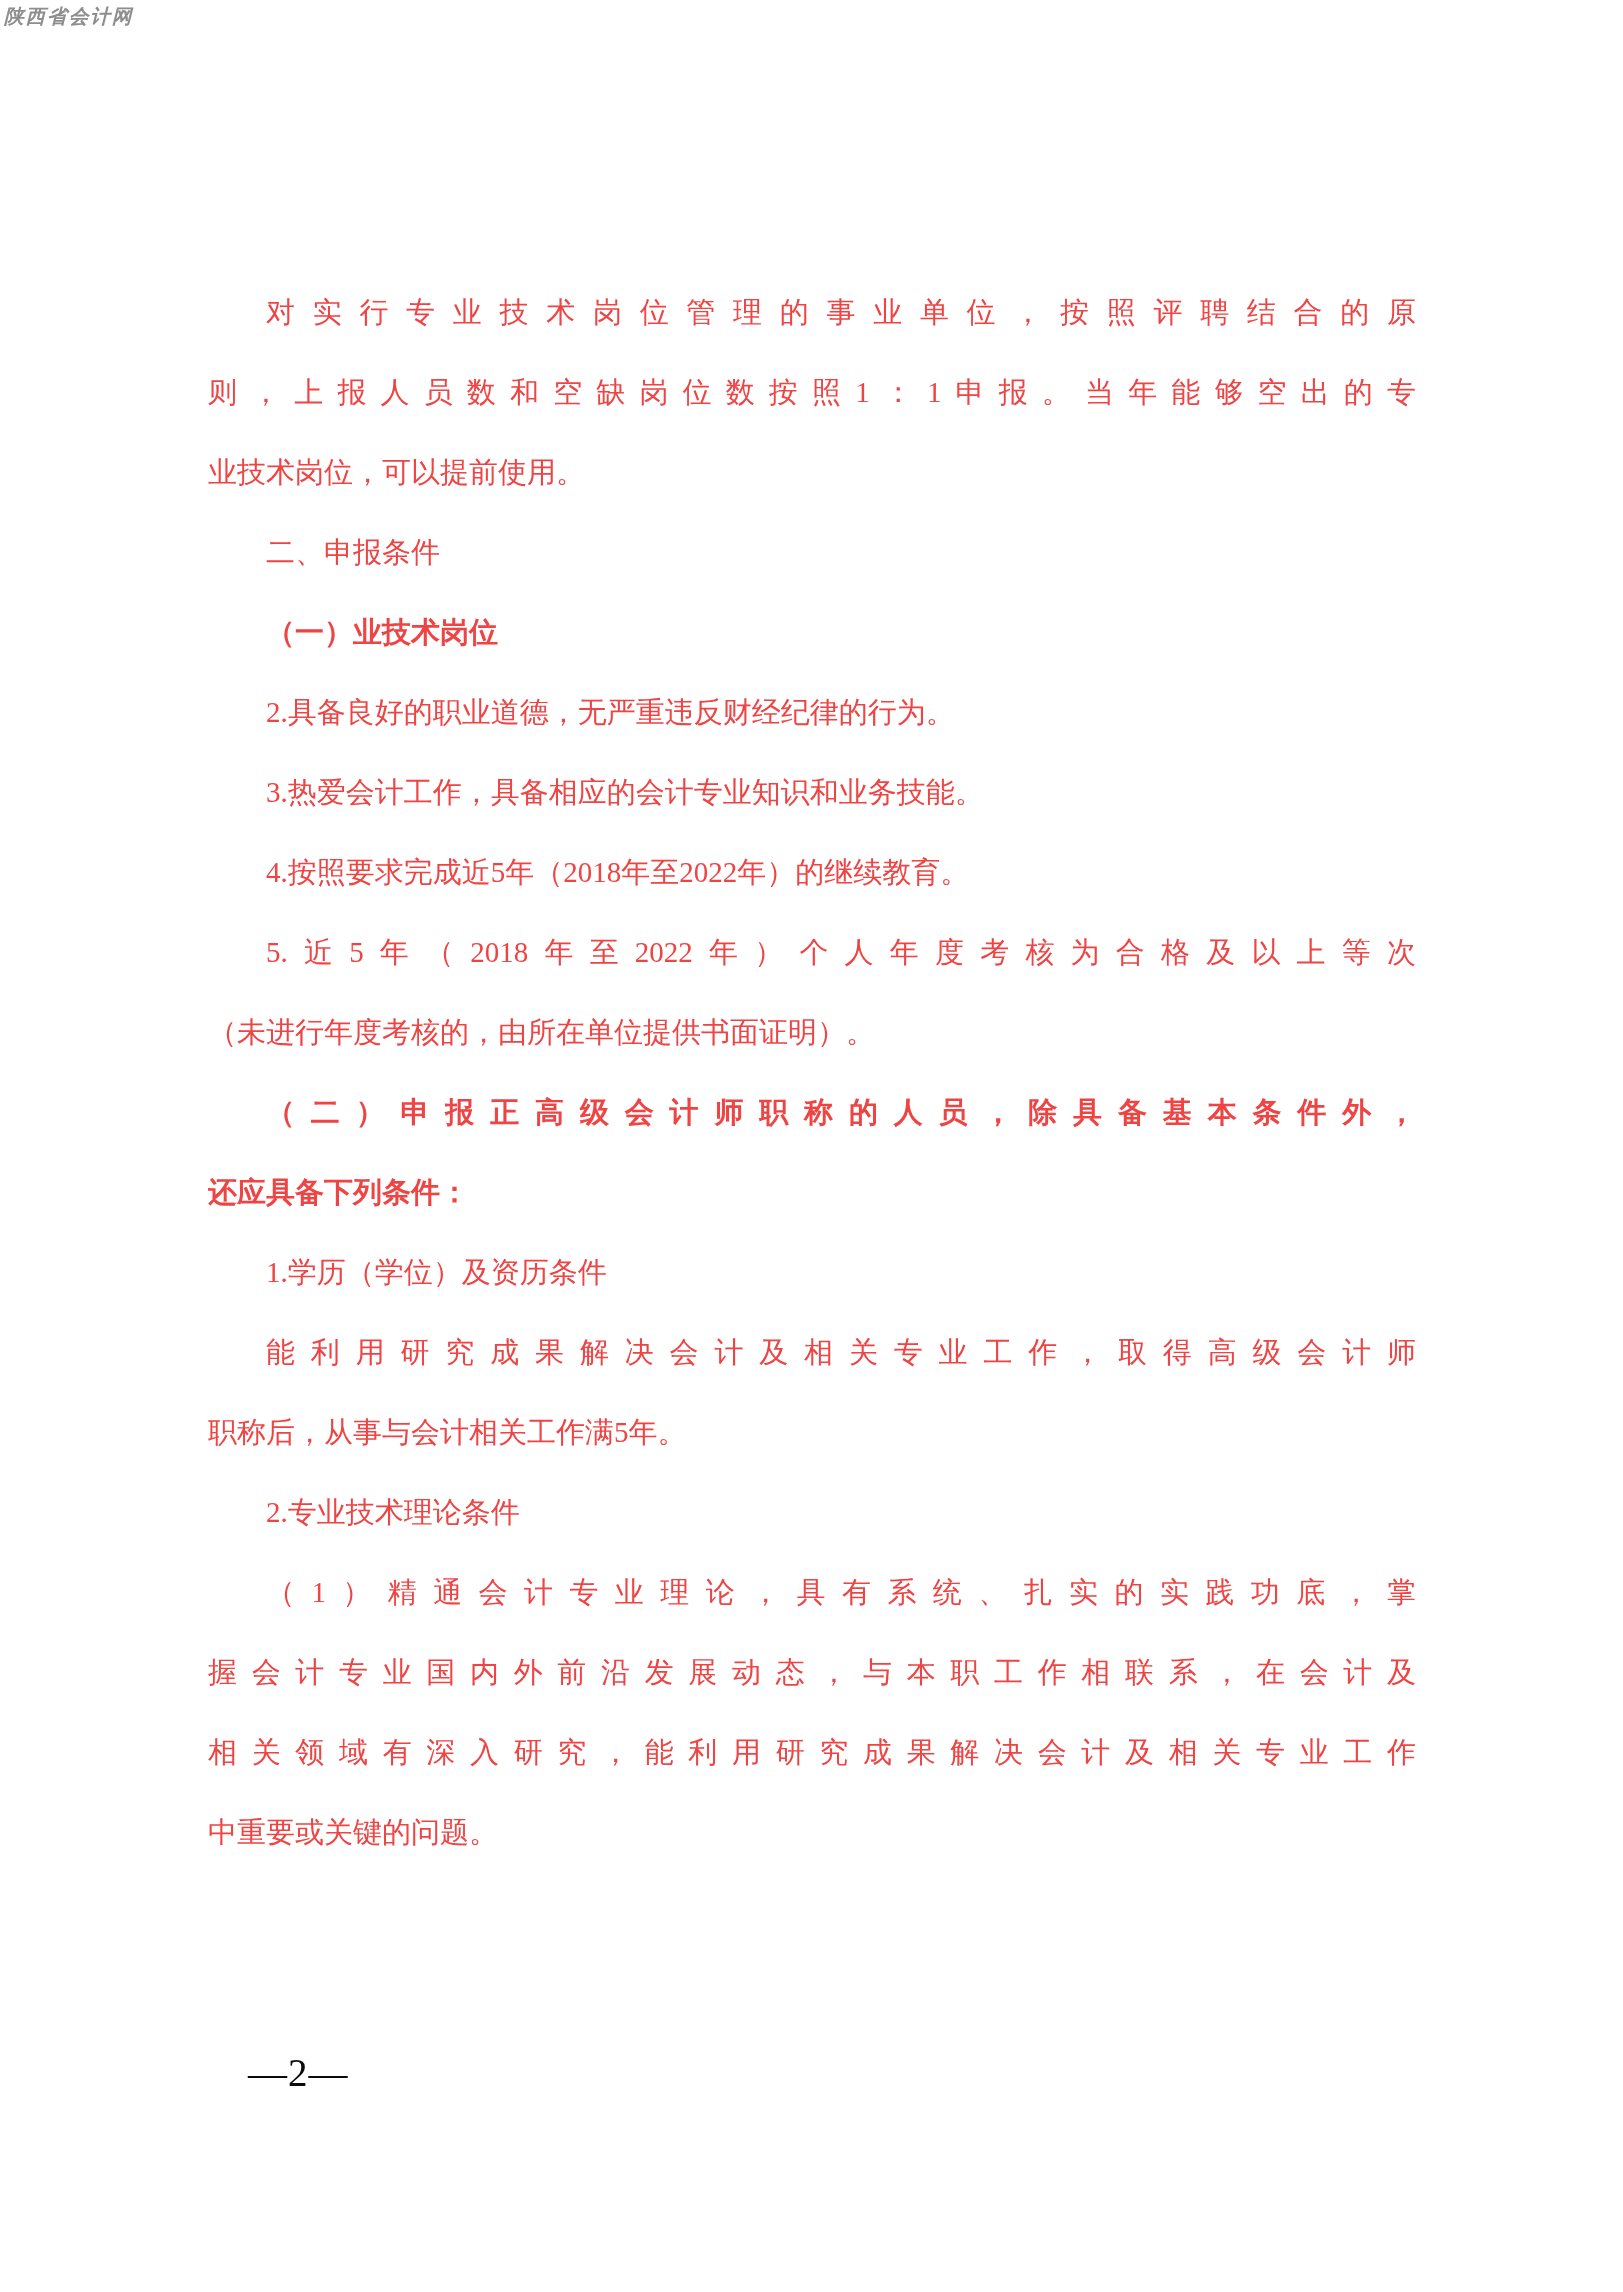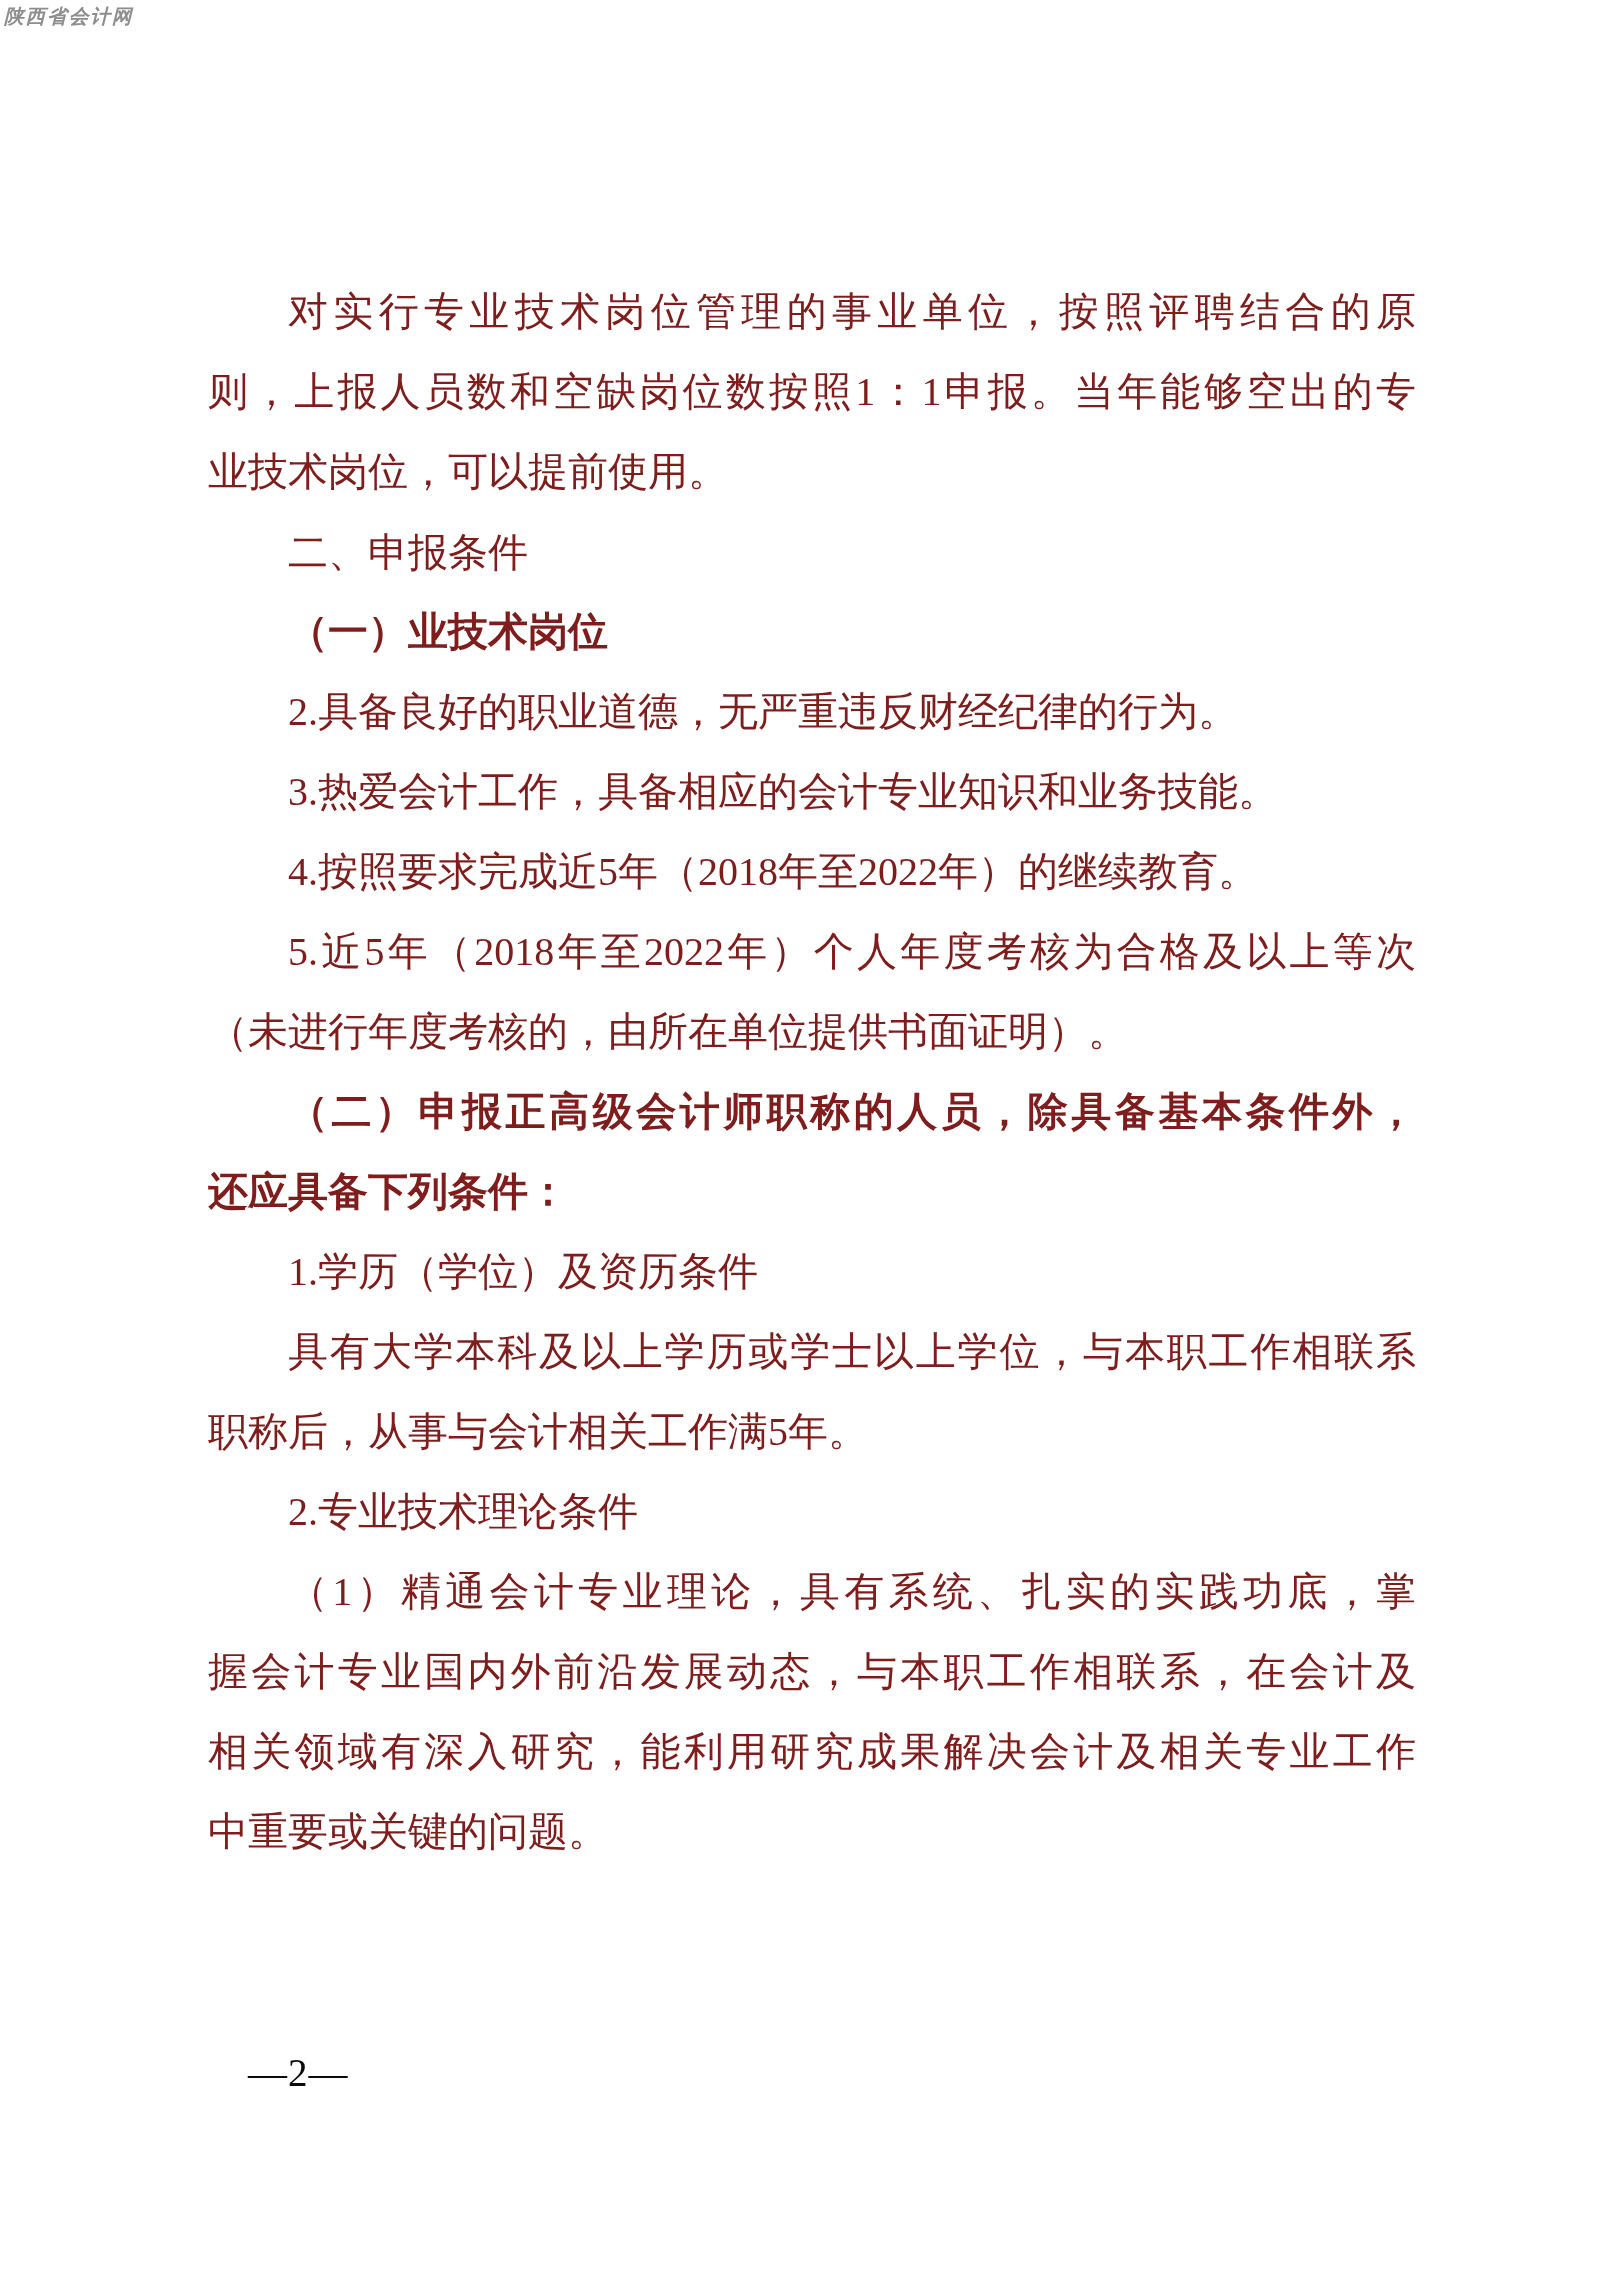--- a/index.html
+++ b/index.html
@@ -29,22 +29,22 @@
   }
   .content {
     position: absolute;
     left: 208px;
     top: 272px;
     width: 1208px;
   }
   .line {
     height: 80px;
     line-height: 80px;
-    font-size: 40px;
-    color: #7f1d1d;
+    font-size: 29px;
+    color: #ef4444;
     text-align: left;
     white-space: normal;
     overflow: visible;
   }
   .indent { text-indent: 2em; }
   .full {
     text-align: justify;
     text-align-last: justify;
     text-justify: inter-character;
   }
@@ -83,21 +83,21 @@
     <div class="line indent">2.具备良好的职业道德，无严重违反财经纪律的行为。</div>
     <div class="line indent">3.热爱会计工作，具备相应的会计专业知识和业务技能。</div>
     <div class="line indent">4.按照要求完成近5年（2018年至2022年）的继续教育。</div>
     <div class="line full indent">5.近5年（2018年至2022年）个人年度考核为合格及以上等次</div>
     <div class="line">（未进行年度考核的，由所在单位提供书面证明）。</div>
 
     <div class="line kai full indent">（二）申报正高级会计师职称的人员，除具备基本条件外，</div>
     <div class="line kai">还应具备下列条件：</div>
 
     <div class="line indent">1.学历（学位）及资历条件</div>
-    <div class="line full indent">具有大学本科及以上学历或学士以上学位，与本职工作相联系</div>
+    <div class="line full indent">能利用研究成果解决会计及相关专业工作，取得高级会计师</div>
     <div class="line">职称后，从事与会计相关工作满5年。</div>
 
     <div class="line indent">2.专业技术理论条件</div>
     <div class="line full indent">（1）精通会计专业理论，具有系统、扎实的实践功底，掌</div>
     <div class="line full">握会计专业国内外前沿发展动态，与本职工作相联系，在会计及</div>
     <div class="line full">相关领域有深入研究，能利用研究成果解决会计及相关专业工作</div>
     <div class="line">中重要或关键的问题。</div>
   </div>
 
   <div class="pagenum">—2—</div>

